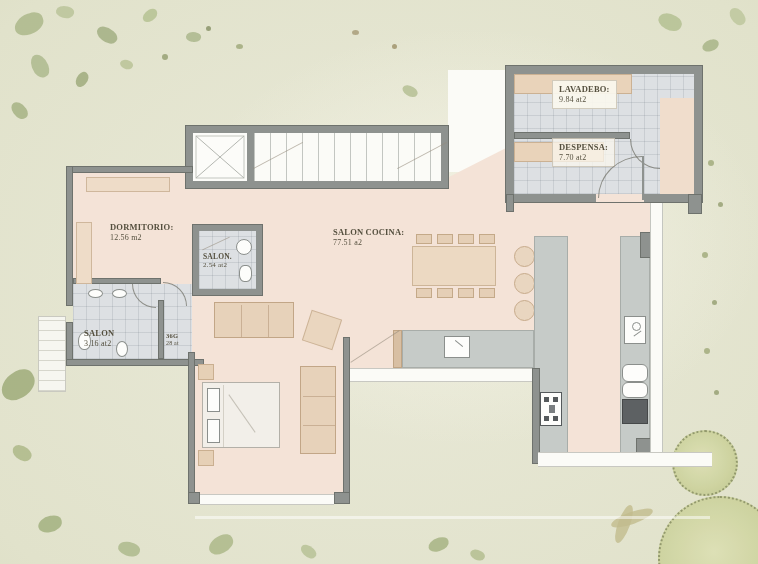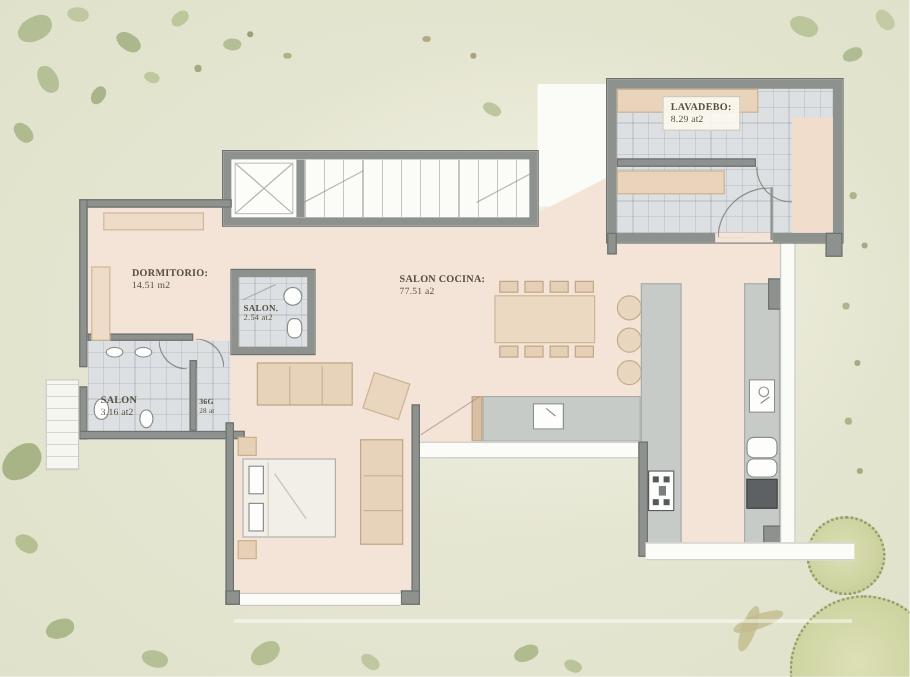--- a/index.html
+++ b/index.html
@@ -131,21 +131,21 @@
   <div class="arc arc-tr" style="left:163px;top:282px;width:24px;height:24px;"></div>
   <div class="label" style="left:166px;top:332px;">
     <div class="nm" style="font-size:6.5px;">36G</div>
     <div class="ar" style="font-size:6px;">28 at</div>
   </div>
 
   <div class="tan" style="left:86px;top:177px;width:84px;height:15px;background:#eedcc8;"></div>
   <div class="tan" style="left:76px;top:222px;width:16px;height:62px;background:#eedcc8;"></div>
   <div class="label" style="left:110px;top:222px;">
     <div class="nm">DORMITORIO:</div>
-    <div class="ar">14.51 m2</div>
+    <div class="ar">12.56 m2</div>
   </div>
 
   <div class="abs tile" style="left:193px;top:225px;width:69px;height:70px;border:6px solid #8e928f;box-sizing:border-box;box-shadow:0 0 0 1px #6e726d;">
     <span class="thinline" style="left:2px;top:12px;width:30px;height:1px;transform:rotate(-25deg);"></span>
     <div class="fixture" style="left:37px;top:8px;width:16px;height:16px;border-radius:50%;"></div>
     <div class="fixture" style="left:40px;top:34px;width:13px;height:17px;border-radius:40%;"></div>
   </div>
   <div class="label" style="left:203px;top:252px;">
     <div class="nm" style="font-size:7.5px;">SALON.</div>
     <div class="ar" style="font-size:7px;">2.54 at2</div>
@@ -226,21 +226,25 @@
 
   <div class="abs tile" style="left:506px;top:66px;width:196px;height:136px;border:8px solid #8e928f;box-sizing:border-box;box-shadow:0 0 0 1px #6e726d;background-color:#dde0e3;">
     <div class="tan" style="left:0;top:0;width:118px;height:20px;background:#e9d3ba;"></div>
     <div class="floor" style="left:146px;top:24px;width:34px;height:96px;background:#f0ddcc;"></div>
     <div class="wall" style="left:0;top:58px;width:116px;height:7px;"></div>
     <div class="tan" style="left:0;top:68px;width:90px;height:20px;background:#e9d3ba;"></div>
     <div class="arc arc-bl" style="left:116px;top:65px;width:30px;height:30px;"></div>
   </div>
   <div class="label boxed" style="left:552px;top:80px;">
     <div class="nm">LAVADEBO:</div>
-    <div class="ar">8.29 at2</div>
+    <div class="ar">9.84 at2</div>
+  </div>
+  <div class="label boxed" style="left:552px;top:138px;background:rgba(250,247,238,.75);">
+    <div class="nm">DESPENSA:</div>
+    <div class="ar">7.70 at2</div>
   </div>
   <div class="floor" style="left:596px;top:194px;width:48px;height:8px;"></div>
   <div class="arc arc-tl" style="left:598px;top:156px;width:44px;height:42px;"></div>
   <span class="thinline" style="left:642px;top:156px;width:2px;height:44px;background:#8e928f;"></span>
   <div class="wall" style="left:506px;top:194px;width:8px;height:18px;"></div>
   <div class="wall" style="left:688px;top:194px;width:14px;height:20px;"></div>
 
 </div>
 
 </body></html>

